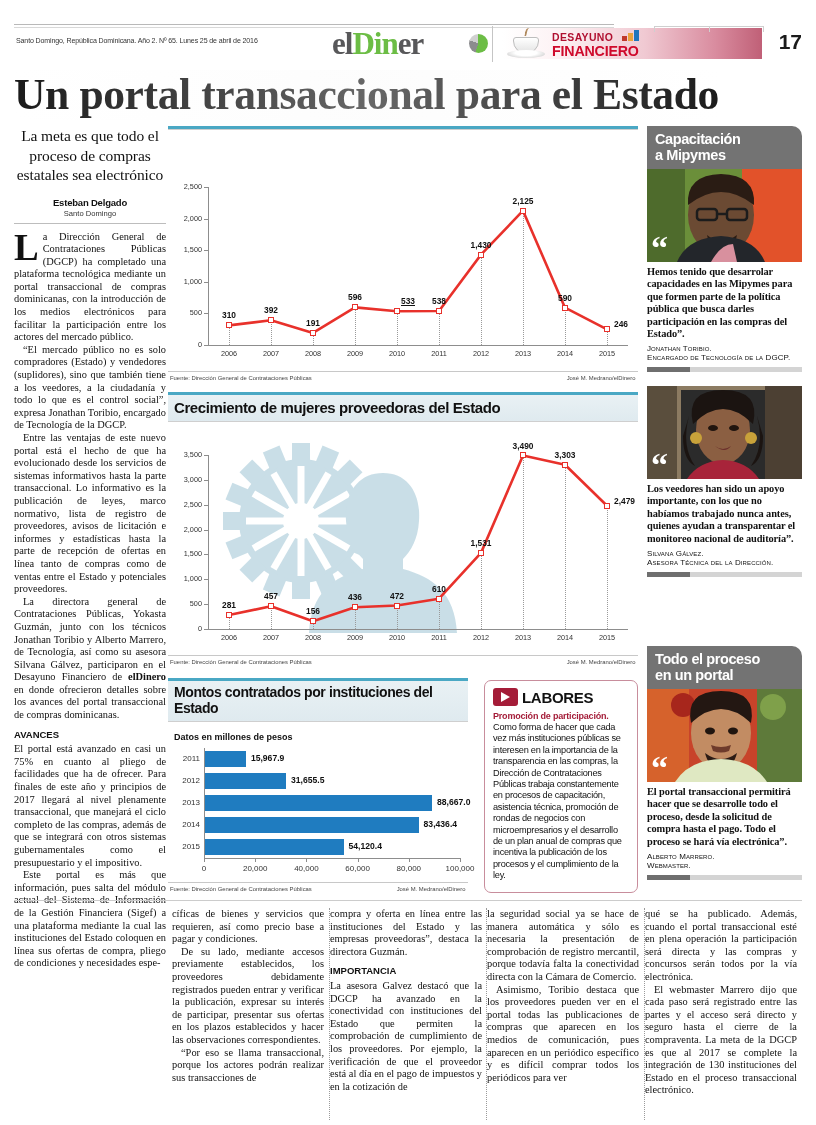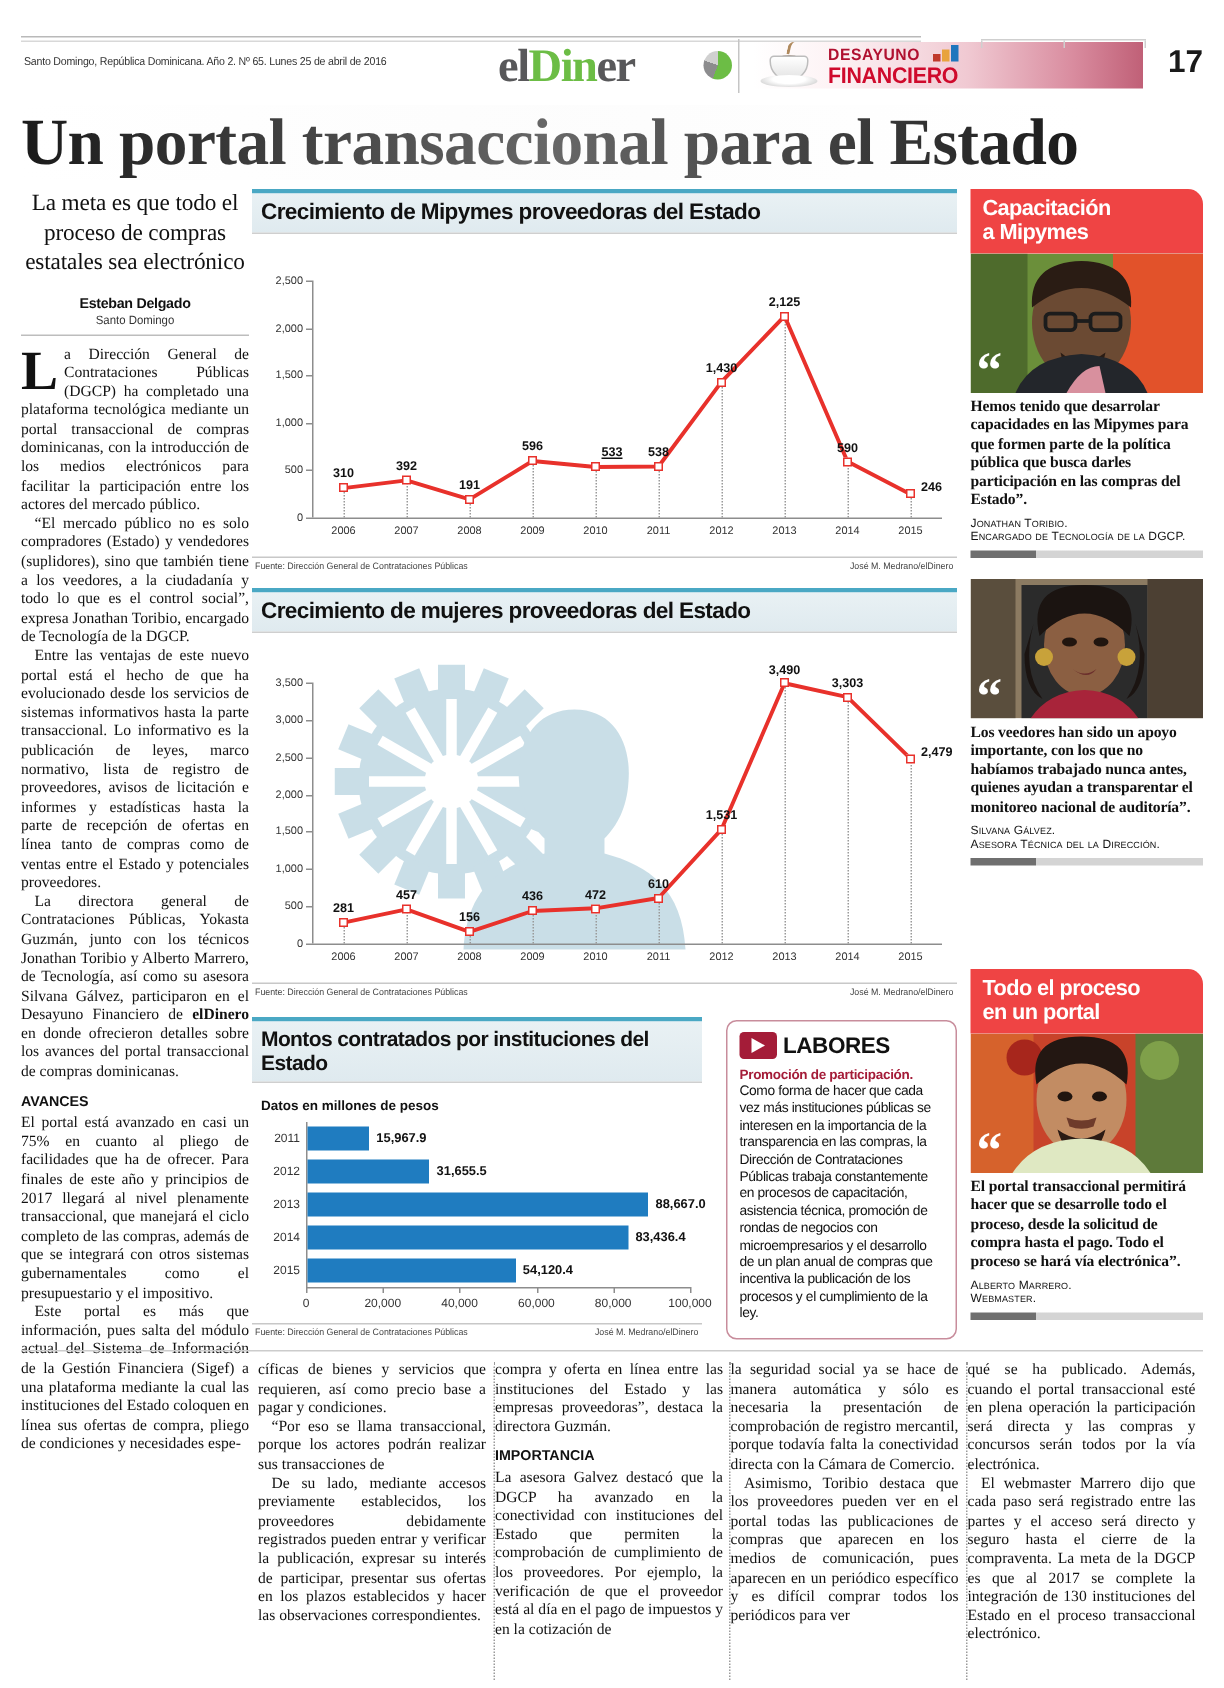--- a/index.html
+++ b/index.html
@@ -181,21 +181,21 @@
     color:#a41c38; margin-top:5px; letter-spacing:-0.2px;
   }
   .labores-body {
     font-family:"Liberation Sans", sans-serif; font-size:9.2px; line-height:11.4px;
     color:#111; margin-top:1px; letter-spacing:-0.25px;
   }
 
   
   .qbox { position:absolute; width:155px; }
   .qhead {
-    background:#ef4444; color:#fff; border-radius:0 10px 0 0;
+    background:#737373; color:#fff; border-radius:0 10px 0 0;
     font-family:"Liberation Sans", sans-serif; font-weight:bold;
     font-size:14.5px; line-height:16px; letter-spacing:-0.4px;
     padding:5px 8px 6px;
   }
   .qphoto { width:155px; height:93px; position:relative; overflow:hidden; }
   .qmark {
     position:absolute; left:4px; bottom:1px; color:#fff;
     font-family:"Liberation Serif", serif; font-weight:bold; font-size:34px; line-height:26px;
   }
   .qtext {
@@ -277,21 +277,20 @@
       <p>Entre las ventajas de este nuevo portal está el hecho de que ha evolucionado desde los servicios de sistemas informativos hasta la parte transaccional. Lo informativo es la publicación de leyes, marco normativo, lista de registro de proveedores, avisos de licitación e informes y estadísticas hasta la parte de recepción de ofertas en línea tanto de compras como de ventas entre el Estado y potenciales proveedores.</p>
       <p><span>La directora general de Contrataciones Públicas, Yokasta Guzmán, junto con los técnicos Jonathan Toribio y Alberto Marrero, de Tecnología, así como su asesora Silvana Gálvez, participaron en el Desayuno Financiero de </span><span class="bold-inline">elDinero</span><span> en donde ofrecieron detalles sobre los avances del portal transaccional de compras dominicanas.</span></p>
       <div class="subhead">AVANCES</div>
       <p class="noindent">El portal está avanzado en casi un 75% en cuanto al pliego de facilidades que ha de ofrecer. Para finales de este año y principios de 2017 llegará al nivel plenamente transaccional, que manejará el ciclo completo de las compras, además de que se integrará con otros sistemas gubernamentales como el presupuestario y el impositivo.</p>
       <p>Este portal es más que información, pues salta del módulo actual del Sistema de Información de la Gestión Financiera (Sigef) a una plataforma mediante la cual las instituciones del Estado coloquen en línea sus ofertas de compra, pliego de condiciones y necesidades espe-</p>
     </div>
   </div>
 
   <div class="chart-card" style="left:168px; top:126px; width:470px; height:256px;">
     <div class="chart-topline"></div>
-    <div class="chart-head t1">Crecimiento de Mipymes proveedoras del Estado</div>
     <div class="chart-head-rule"></div>
 
     <div class="chart-plot" id="plot1" style="position:absolute; left:0; top:49px; width:470px; height:196px;">
         <div class="grid-base" style="left: 40px; top: 12px; width: 1px; height: 158px;"></div>
         <div class="grid-base" style="left: 40px; top: 170px; width: 420px; height: 1px;"></div>
         <div class="grid-base" style="left: 36px; top: 170px; width: 4px; height: 1px;"></div>
         <div class="axis-label" style="right: 436px; top: 165px; text-align: right;">0</div>
         <div class="grid-base" style="left: 36px; top: 138.4px; width: 4px; height: 1px;"></div>
         <div class="axis-label" style="right: 436px; top: 133.4px; text-align: right;">500</div>
         <div class="grid-base" style="left: 36px; top: 106.8px; width: 4px; height: 1px;"></div>
@@ -599,22 +598,22 @@
     <div class="qtext">El portal transaccional permitirá hacer que se desarrolle todo el proceso, desde la solicitud de compra hasta el pago. Todo el proceso se hará vía electrónica”.</div>
     <div class="qname">Alberto Marrero.</div>
     <div class="qrole">Webmaster.</div>
     <div class="qrule"></div>
   </div>
 
   <div class="hr-top"></div>
 
   <div class="bottom-col" style="left:172px;">
     <p class="first">cíficas de bienes y servicios que requieren, así como precio base a pagar y condiciones.</p>
+    <p>De su lado, mediante accesos previamente establecidos, los proveedores debidamente registrados pueden entrar y verificar la publicación, expresar su interés de participar, presentar sus ofertas en los plazos establecidos y hacer las observaciones correspondientes.</p>
     <p>“Por eso se llama transaccional, porque los actores podrán realizar sus transacciones de</p>
-    <p>De su lado, mediante accesos previamente establecidos, los proveedores debidamente registrados pueden entrar y verificar la publicación, expresar su interés de participar, presentar sus ofertas en los plazos establecidos y hacer las observaciones correspondientes.</p>
   </div>
   <div class="vdivider" style="left:329px;"></div>
 
   <div class="bottom-col" style="left:330px;">
     <p class="first">compra y oferta en línea entre las instituciones del Estado y las empresas proveedoras”, destaca la directora Guzmán.</p>
     <div class="subhead">IMPORTANCIA</div>
     <p class="first">La asesora Galvez destacó que la DGCP ha avanzado en la conectividad con instituciones del Estado que permiten la comprobación de cumplimiento de los proveedores. Por ejemplo, la verificación de que el proveedor está al día en el pago de impuestos y en la cotización de</p>
   </div>
   <div class="vdivider" style="left:486px;"></div>
 

